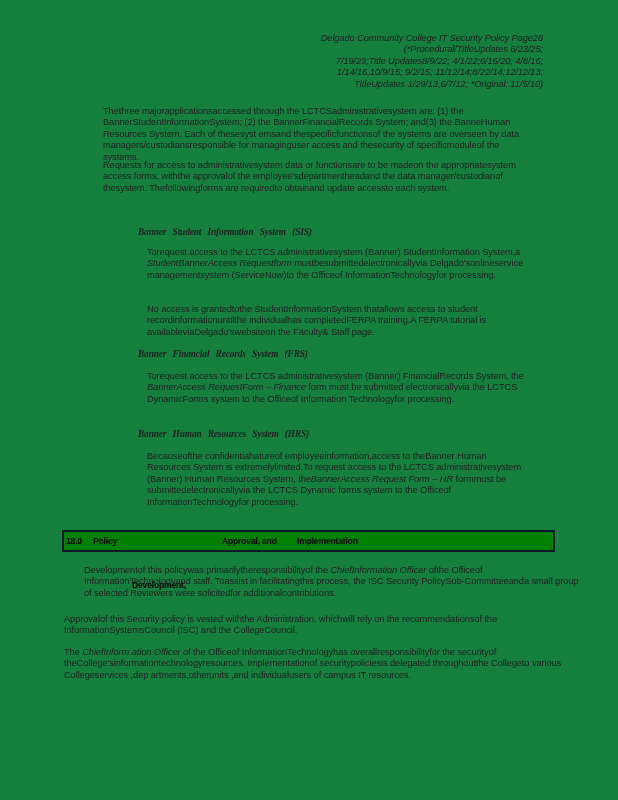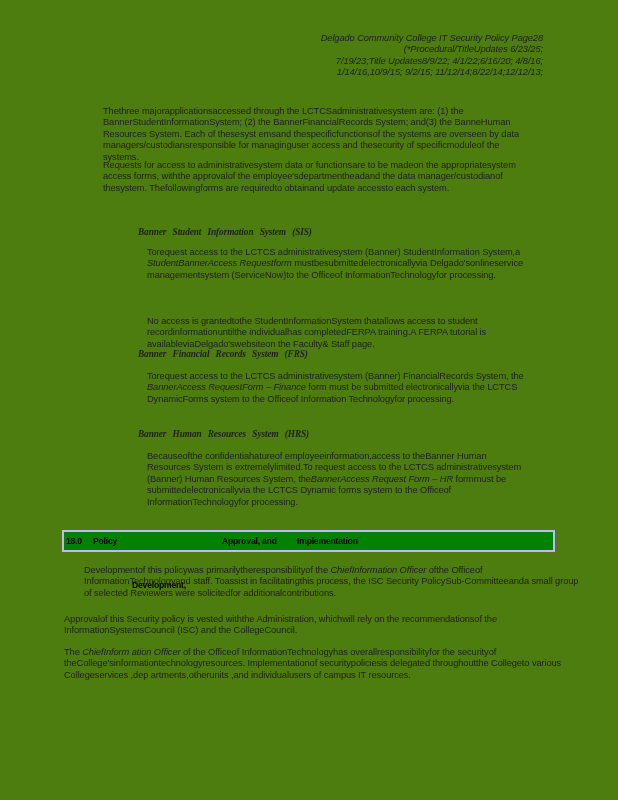--- a/index.html
+++ b/index.html
@@ -1,20 +1,20 @@
 <!DOCTYPE html>
 <html><head>
 <meta charset="utf-8">
 <style>
   html, body { margin: 0; padding: 0; background: #ffffff; }
   .page {
     position: relative;
     width: 618px;
     height: 800px;
-    background: #4d7c0f;
+    background: #15803d;
     font-family: "Liberation Sans", sans-serif;
     font-size: 9.3px;
     line-height: 11.4px;
     color: #212121;
     letter-spacing: -0.1px;
     overflow: hidden;
   }
   .hdr {
     position: absolute;
     top: 33px;
@@ -29,33 +29,33 @@
   .heading {
     position: absolute;
     left: 138px;
     font-weight: bold;
     font-style: italic;
     word-spacing: 4px;
     font-family: Liberation Serif, serif;
   }
   .h-sis { top: 227px; }
   .p-sis1 { left: 147px; top: 247px; width: 379px; }
-  .p-sis2 { left: 147px; top: 304px; width: 384px; margin-top: 12px; }
+  .p-sis2 { left: 147px; top: 304px; width: 384px; }
   .h-frs { top: 349px; }
   .p-frs  { left: 147px; top: 371px; width: 379px; }
   .h-hrs { top: 429px; }
   .p-hrs  { left: 147px; top: 451px; width: 382px; }
   .policy-banner {
     position: absolute;
     left: 62px;
     top: 530px;
     width: 493px;
     height: 22px;
     box-sizing: border-box;
-    border: 2px solid #c4b5fd;
+    border: 2px solid #0f172a;
     background: #028102;
   }
   .policy-banner span {
     position: absolute;
     top: 0;
     line-height: 18px;
     font-size: 8.6px;
     font-weight: bold;
     color: #000000;
     letter-spacing: -0.2px;
@@ -75,20 +75,21 @@
 </head>
 <body>
 
 <div class="page">
 
   <div class="hdr">
     <div>Delgado Community College IT Security Policy Page28</div>
     <div>(*Procedural/TitleUpdates 6/23/25;</div>
     <div>7/19/23;Title Updates8/9/22; 4/1/22;6/16/20; 4/8/16;</div>
     <div>1/14/16,10/9/15; 9/2/15; 11/12/14;8/22/14;12/12/13;</div>
+    <div>TitleUpdates 1/29/13,6/7/12; *Original: 11/5/10)</div>
   </div>
 
   <div class="para p-intro1">Thethree majorapplicationsaccessed through the LCTCSadministrativesystem are: (1) the BannerStudentInformationSystem; (2) the BannerFinancialRecords System; and(3) the BanneHuman Resources System. Each of thesesyst emsand thespecificfunctionsof the systems are overseen by data managers/custodiansresponsible for managinguser access and thesecurity of specificmoduleof the systems.</div>
   <div class="para p-intro2">Requests for access to administrativesystem data or functionsare to be madeon the appropriatesystem access forms, withthe approvalof the employee'sdepartmentheadand the data manager/custodianof thesystem. Thefollowingforms are requiredto obtainand update accessto each system.</div>
 
   <div class="heading h-sis">Banner Student Information System (SIS)</div>
   <div class="para p-sis1"><span>Torequest access to the LCTCS administrativesystem (Banner) StudentInformation System,a </span><em>StudentBannerAccess Requestform</em><span> mustbesubmittedelectronicallyvia Delgado'sonlineservice managementsystem (ServiceNow)to the Officeof InformationTechnologyfor processing.</span></div>
   <div class="para p-sis2">No access is grantedtothe StudentInformationSystem thatallows access to student recordinformationuntilthe individualhas completedFERPA training.A FERPA tutorial is availableviaDelgado'swebsiteon the Faculty&amp; Staff page.</div>
 
   <div class="heading h-frs">Banner Financial Records System (FRS)</div>

